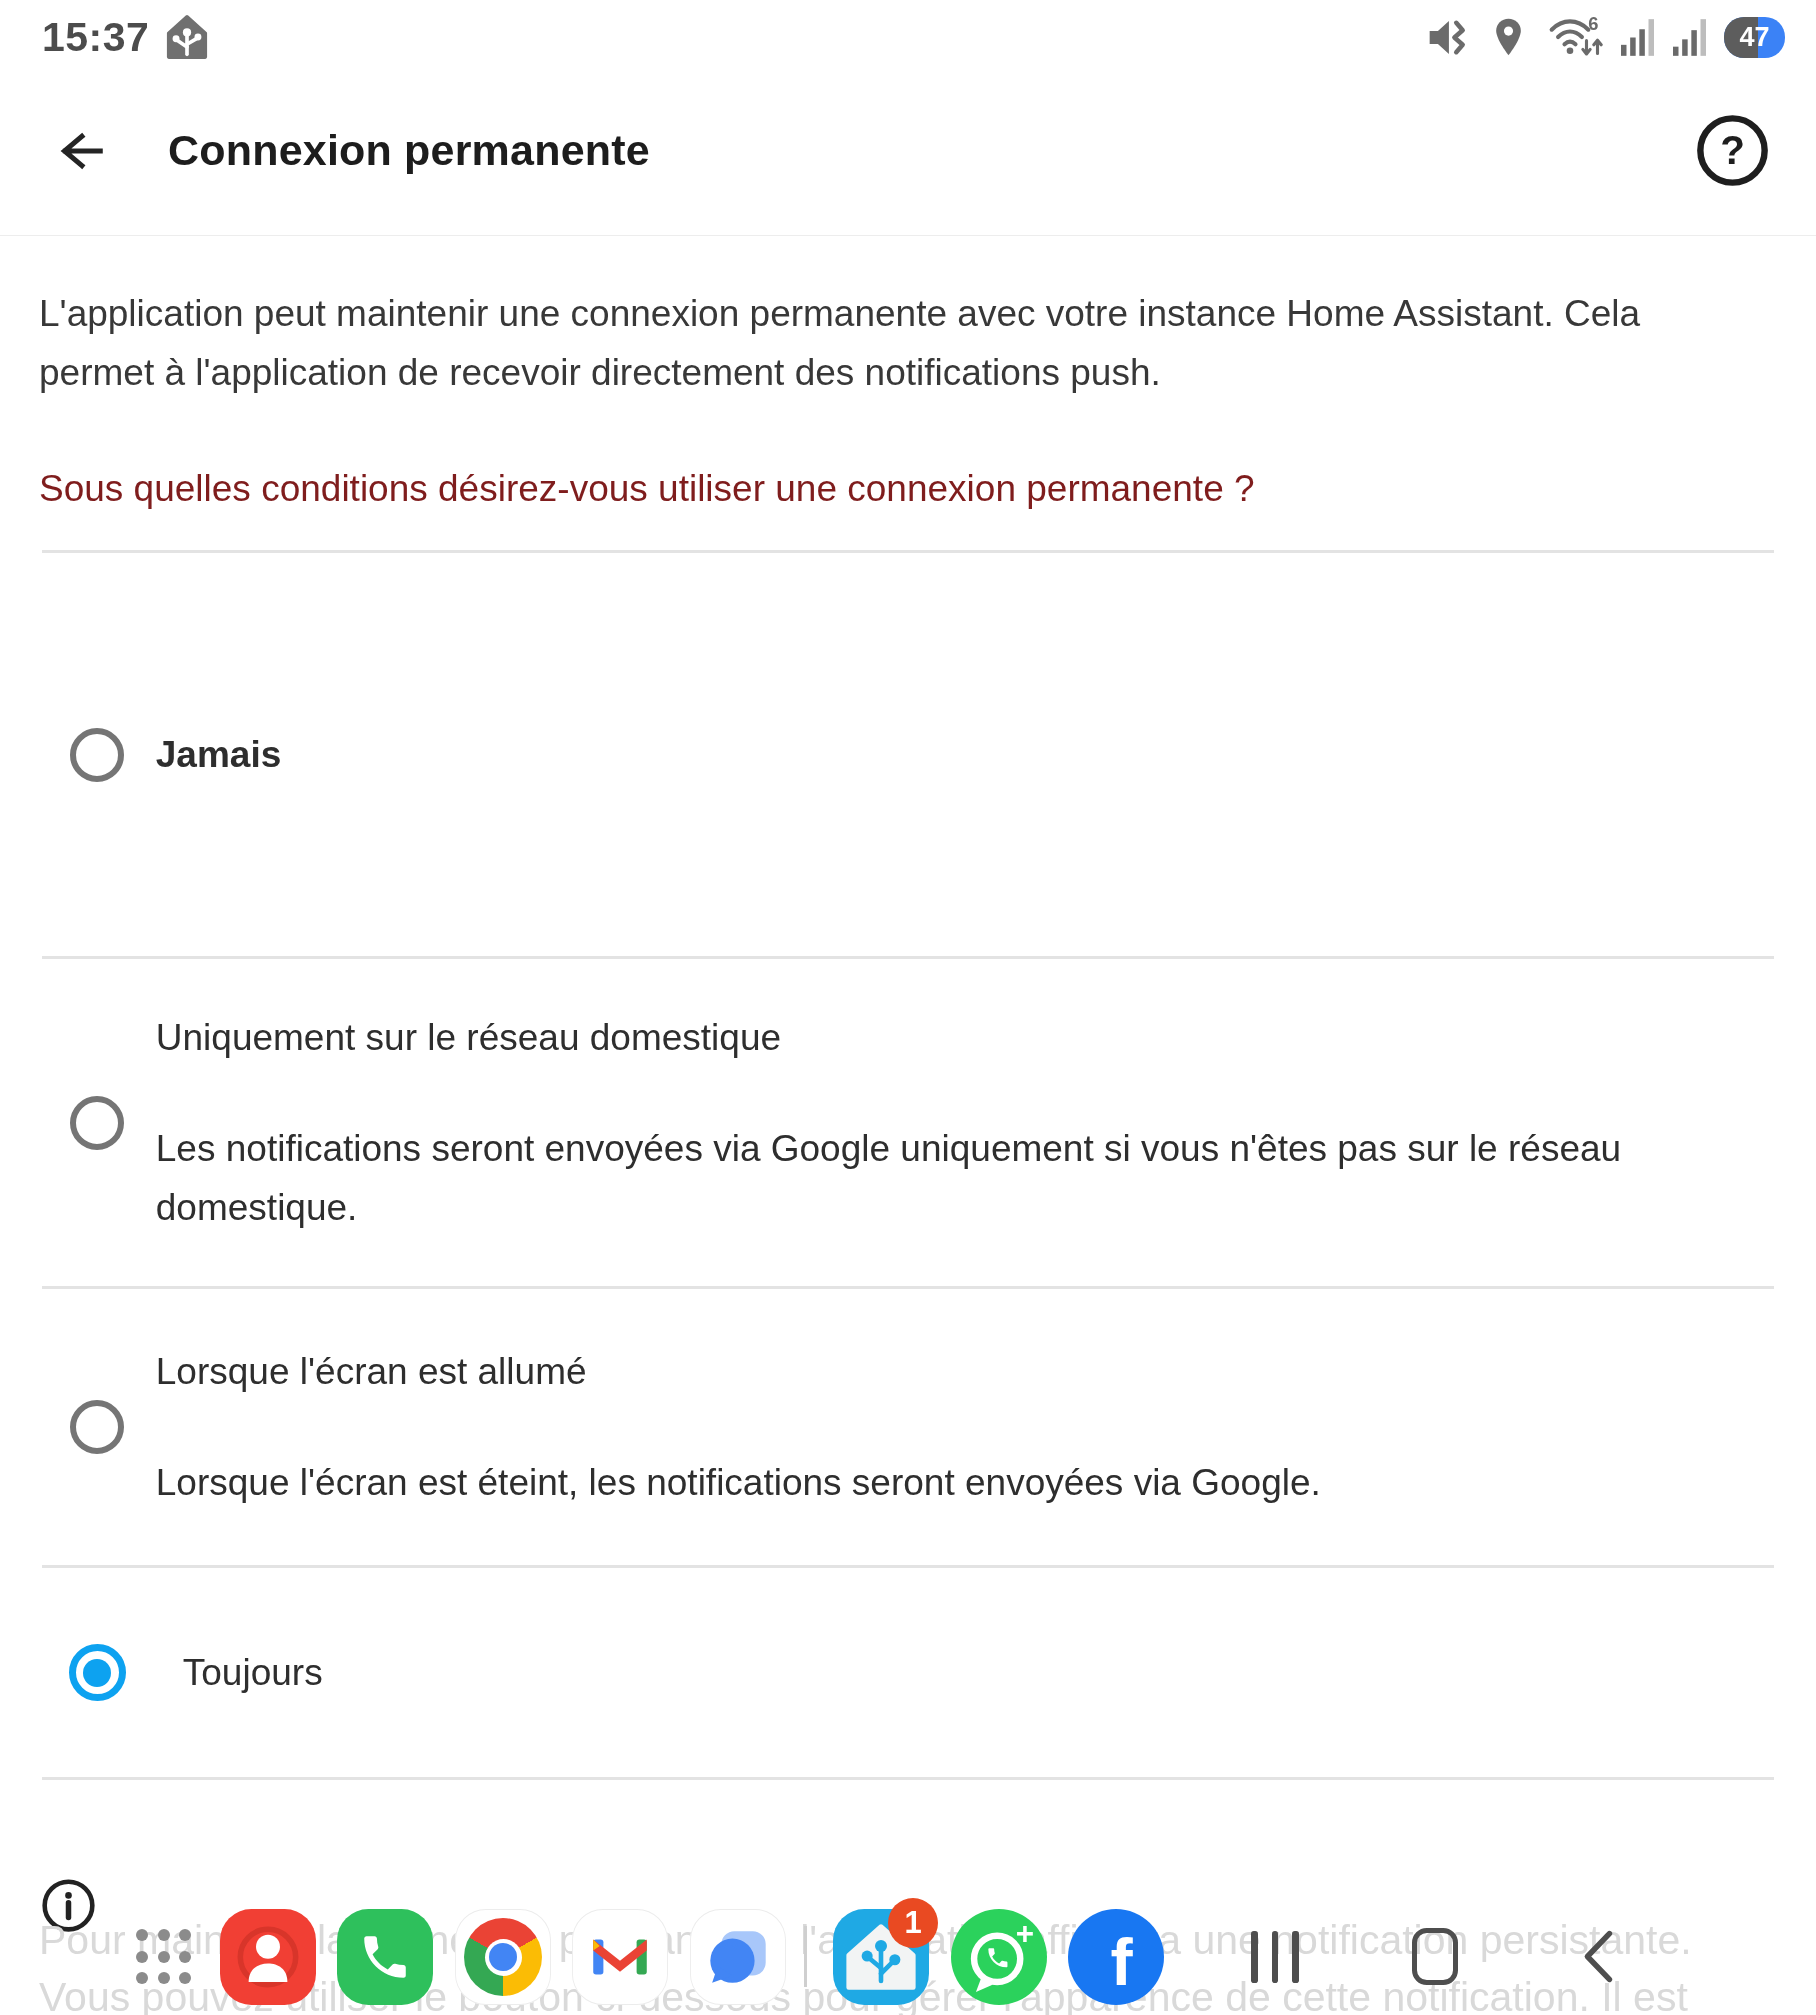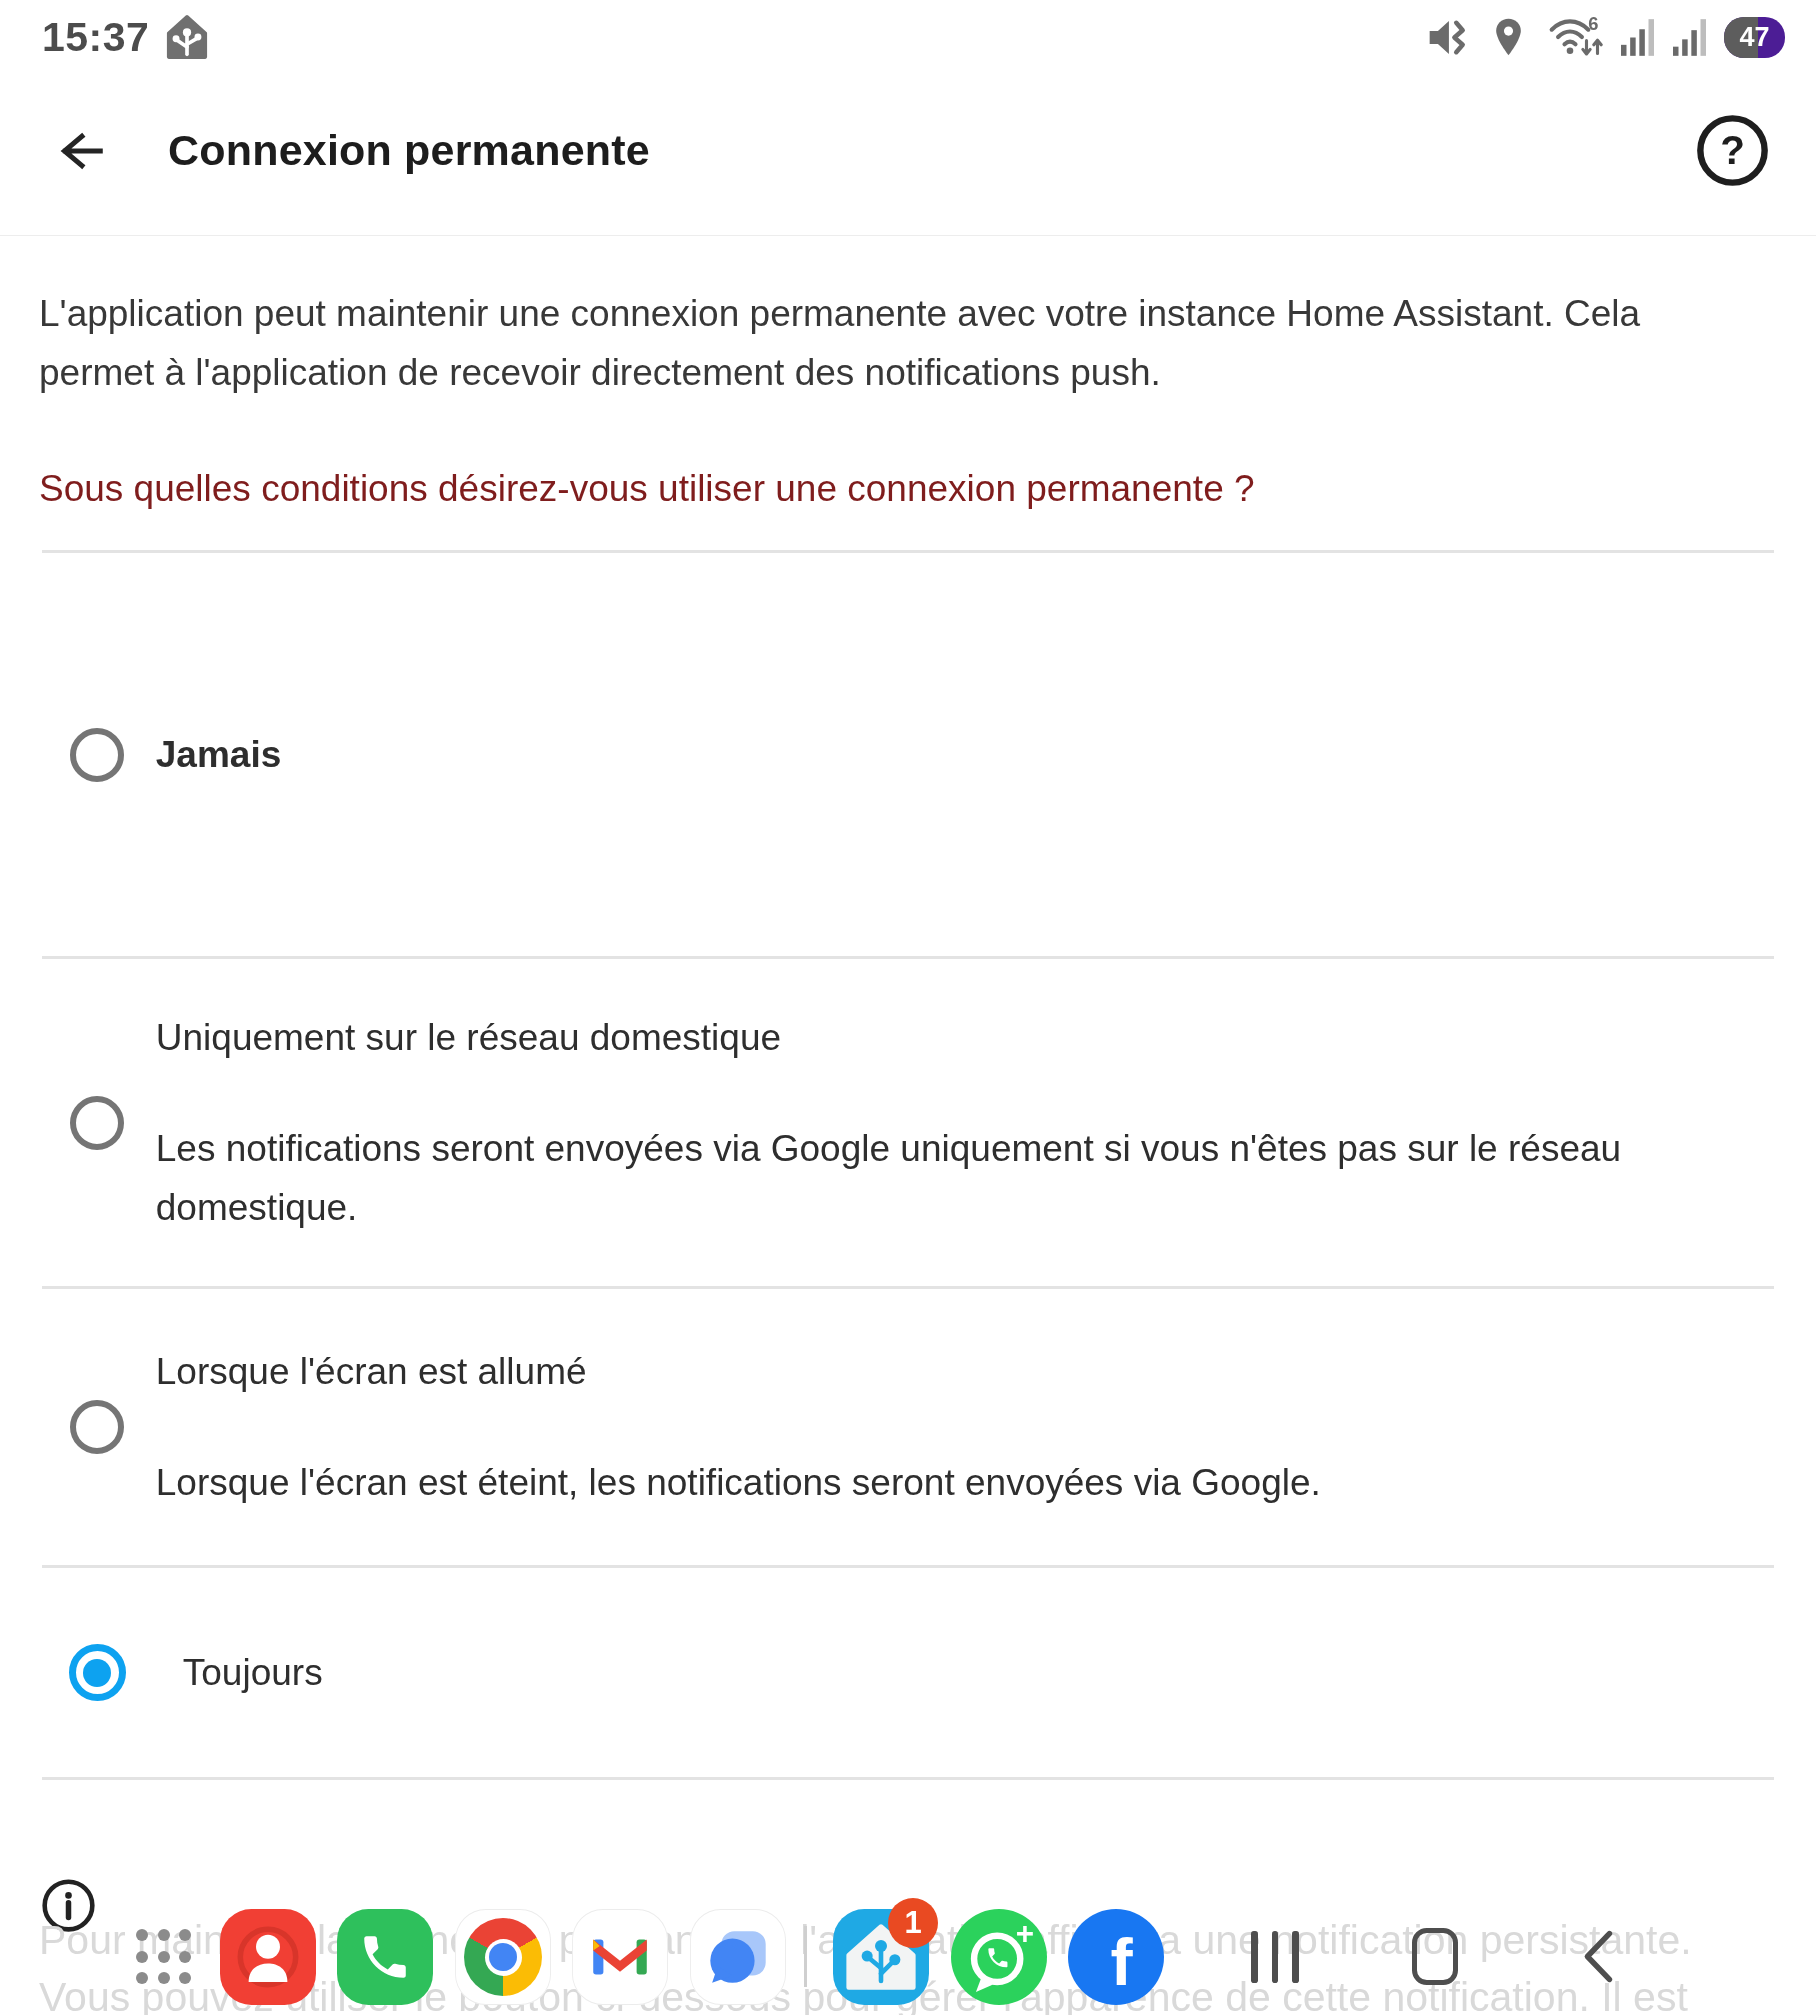--- a/index.html
+++ b/index.html
@@ -4,21 +4,21 @@
 <style>
   html,body{margin:0;padding:0;background:#fff;}
   *{box-sizing:border-box;font-family:"Liberation Sans","DejaVu Sans",sans-serif;}
   .screen{position:relative;width:1816px;height:2016px;background:#fff;overflow:hidden;}
 
   
   .statusbar{height:74px;display:flex;justify-content:space-between;align-items:center;padding:0 31px 0 42px;}
   .sb-left{display:flex;align-items:center;gap:16.6px;}
   .time{font-size:41px;font-weight:600;color:#4c4c4c;letter-spacing:0.5px;}
   .sb-right{display:flex;align-items:center;gap:18.5px;}
-  .battery{position:relative;width:61px;height:41px;border-radius:20px;background:#4c1d95;overflow:hidden;}
+  .battery{position:relative;width:61px;height:41px;border-radius:20px;background:#3b82f6;overflow:hidden;}
   .battery::before{content:"";position:absolute;left:0;top:0;bottom:0;width:34px;background:#5d5d5d;}
   .battery span{position:relative;z-index:1;display:block;width:100%;text-align:center;line-height:41px;color:#fff;font-size:27px;font-weight:700;}
 
   
   .appbar{height:162px;display:flex;align-items:center;padding:0 44px 8px 57px;border-bottom:1.8px solid #ededed;position:relative;}
   .back-btn{background:none;border:none;padding:0;margin:0 0 0 0;cursor:pointer;display:flex;}
   .appbar h1{font-size:43px;font-weight:700;color:#1d1d1d;margin:0 0 0 63px;letter-spacing:0.2px;}
   .help-btn{background:none;border:none;padding:0;margin-left:auto;cursor:pointer;display:flex;}
 
   

